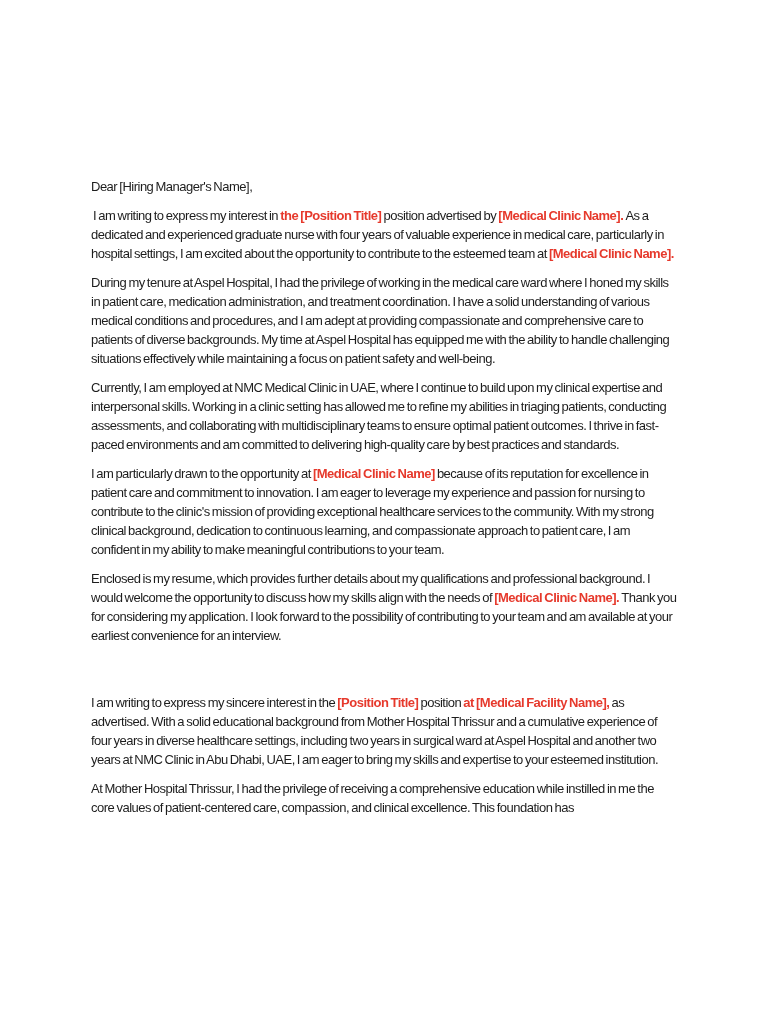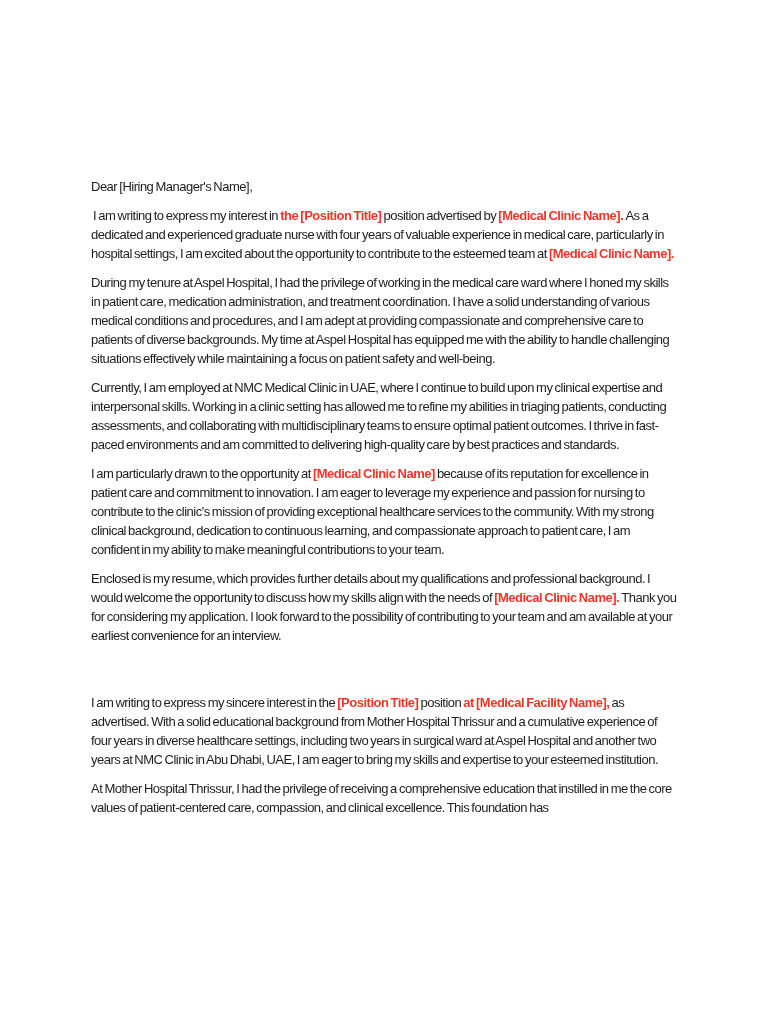--- a/index.html
+++ b/index.html
@@ -55,16 +55,16 @@
     <p><span>Currently, I am employed at NMC Medical Clinic in UAE, where I continue to build upon my clinical expertise and interpersonal skills. Working in a clinic setting has allowed me to refine my abilities in triaging patients, conducting assessments, and collaborating with multidisciplinary teams to ensure optimal patient outcomes. I thrive in fast-paced environments and am committed to delivering high-quality care by best practices and standards.</span></p>
 
     <p><span>I am particularly drawn to the opportunity at </span><span class="red">[Medical Clinic Name] </span><span>because of its reputation for excellence in patient care and commitment to innovation. I am eager to leverage my experience and passion for nursing to contribute to the clinic's mission of providing exceptional healthcare services to the community. With my strong clinical background, dedication to continuous learning, and compassionate approach to patient care, I am confident in my ability to make meaningful contributions to your team.</span></p>
 
     <p><span>Enclosed is my resume, which provides further details about my qualifications and professional background. I would welcome the opportunity to discuss how my skills align with the needs of </span><span class="red">[Medical Clinic Name]. </span><span>Thank you for considering my application. I look forward to the possibility of contributing to your team and am available at your earliest convenience for an interview.</span></p>
 
     <div class="section-gap"></div>
 
     <p><span>I am writing to express my sincere interest in the </span><span class="red">[Position Title] </span><span>position </span><span class="red">at [Medical Facility Name], </span><span>as advertised. With a solid educational background from Mother Hospital Thrissur and a cumulative experience of four years in diverse healthcare settings, including two years in surgical ward at Aspel Hospital and another two years at NMC Clinic in Abu Dhabi, UAE, I am eager to bring my skills and expertise to your esteemed institution.</span></p>
 
-    <p><span>At Mother Hospital Thrissur, I had the privilege of receiving a comprehensive education that instilled in me the core values of patient-centered care, compassion, and clinical excellence. This foundation has</span></p>
+    <p><span>At Mother Hospital Thrissur, I had the privilege of receiving a comprehensive education while instilled in me the core values of patient-centered care, compassion, and clinical excellence. This foundation has</span></p>
 
   </div>
 </div>
 
 </body></html>

